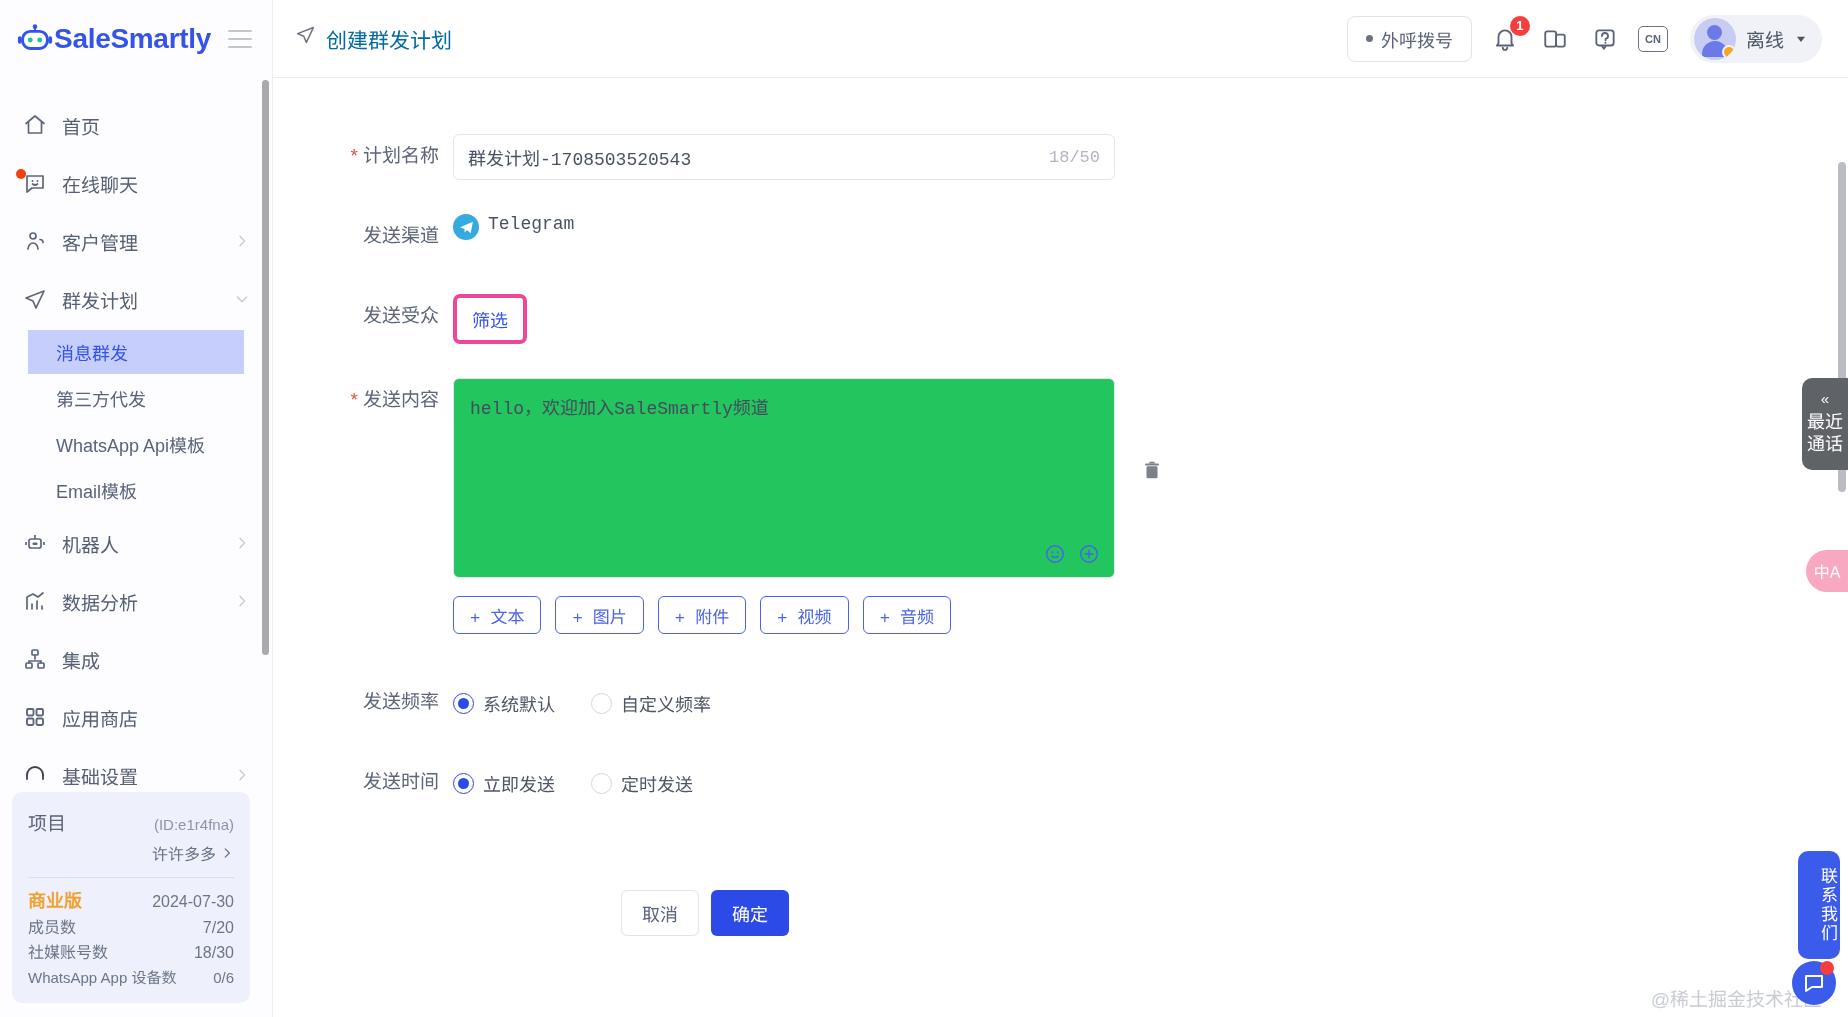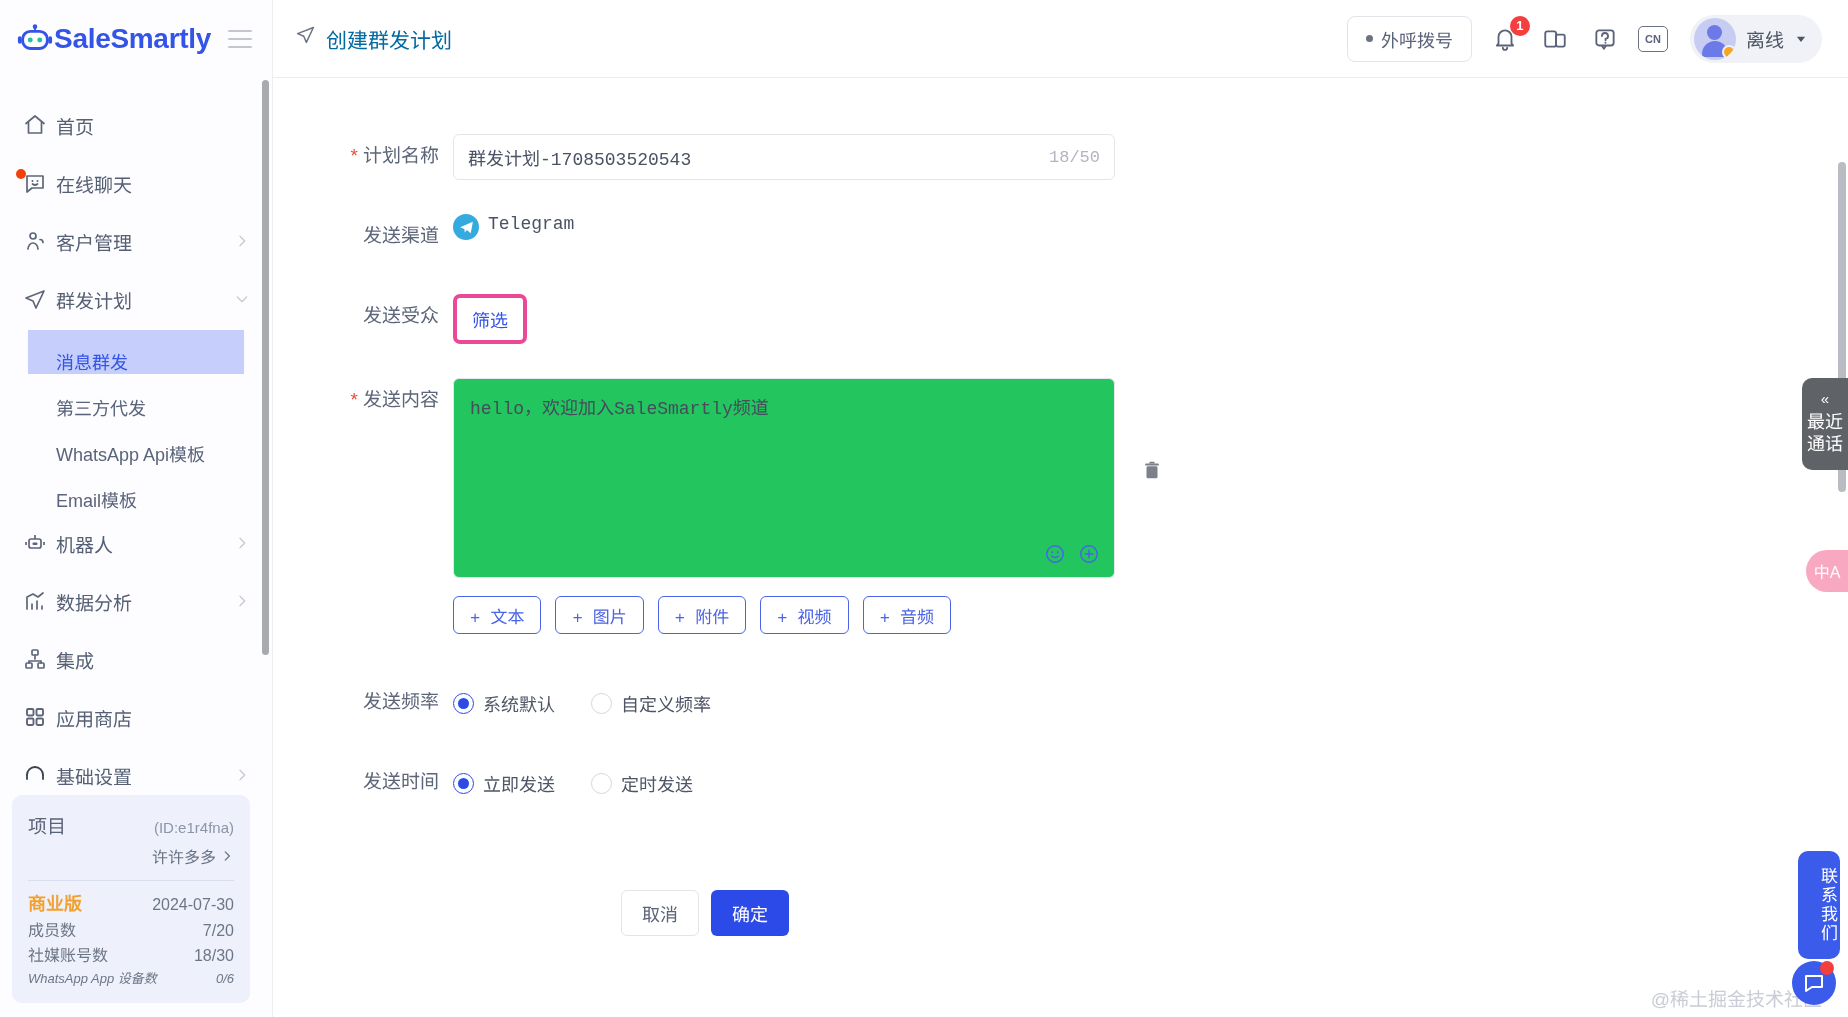--- a/index.html
+++ b/index.html
@@ -38,35 +38,35 @@
     cursor: pointer;
   }
   .hamburger i { display:block; height: 2px; background: #c2c6cf; border-radius: 1px; }
 
   .nav { padding-top: 18px; }
   .nav-item {
     position: relative;
     display: flex; align-items: center;
     height: 58px;
     padding: 0 22px 0 22px;
-    gap: 8px;
+    gap: 14px;
     font-size: 19px;
     color: #566074;
     cursor: pointer;
   }
   .nav-item .ico { width: 26px; height: 26px; flex:0 0 26px; display:flex; align-items:center; justify-content:center; }
   .nav-item .lbl { flex: 1 1 auto; white-space: nowrap; }
   .nav-item .chev { width: 16px; height: 16px; flex:0 0 16px; opacity:.55; }
   .dot-badge {
     position: absolute; left: 16px; top: 15px;
     width: 10px; height: 10px; border-radius: 50%;
     background: #f2410a;
   }
   .sub-item {
-    display: flex; align-items: flex-end;
+    display: flex; align-items: center;
     height: 44px;
     margin: 2px 28px 2px 28px;
     padding-left: 28px;
     font-size: 18px; color: #59637a;
     border-radius: 0;
     cursor: pointer;
     white-space: nowrap;
   }
   .sub-item.active { background: #c6cffb; color: #3454e8; }
 
@@ -86,21 +86,21 @@
     font-size: 16px;
   }
   .pc-row { display: flex; align-items: baseline; justify-content: space-between; }
   .pc-title { font-size: 19px; color: #5a6478; }
   .pc-id { font-size: 15px; color: #8c94a6; }
   .pc-owner-row { display:flex; justify-content:flex-end; align-items:center; gap:4px; margin-top: 6px; color:#6a7387; font-size:16px; cursor:pointer;}
   .pc-divider { height:1px; background:#d8deee; margin: 12px 0 10px; }
   .pc-line { display:flex; justify-content: space-between; align-items:baseline; font-size:16px; color:#6d7687; line-height: 1.55; }
   .pc-plan { color:#f2a130; font-weight: bold; font-size: 18px; }
   .pc-date { color:#6d7687; font-size:16px; }
-  .pc-small { font-size:13px;font-style:italic; }
+  .pc-small { font-size:15px; }
 
   
   .main {
     position: relative;
     flex: 1 1 auto; height: 1017px;
     display: flex; flex-direction: column;
     background: #ffffff;
     border-left: 1px solid #eceef2;
     overflow: hidden;
   }

